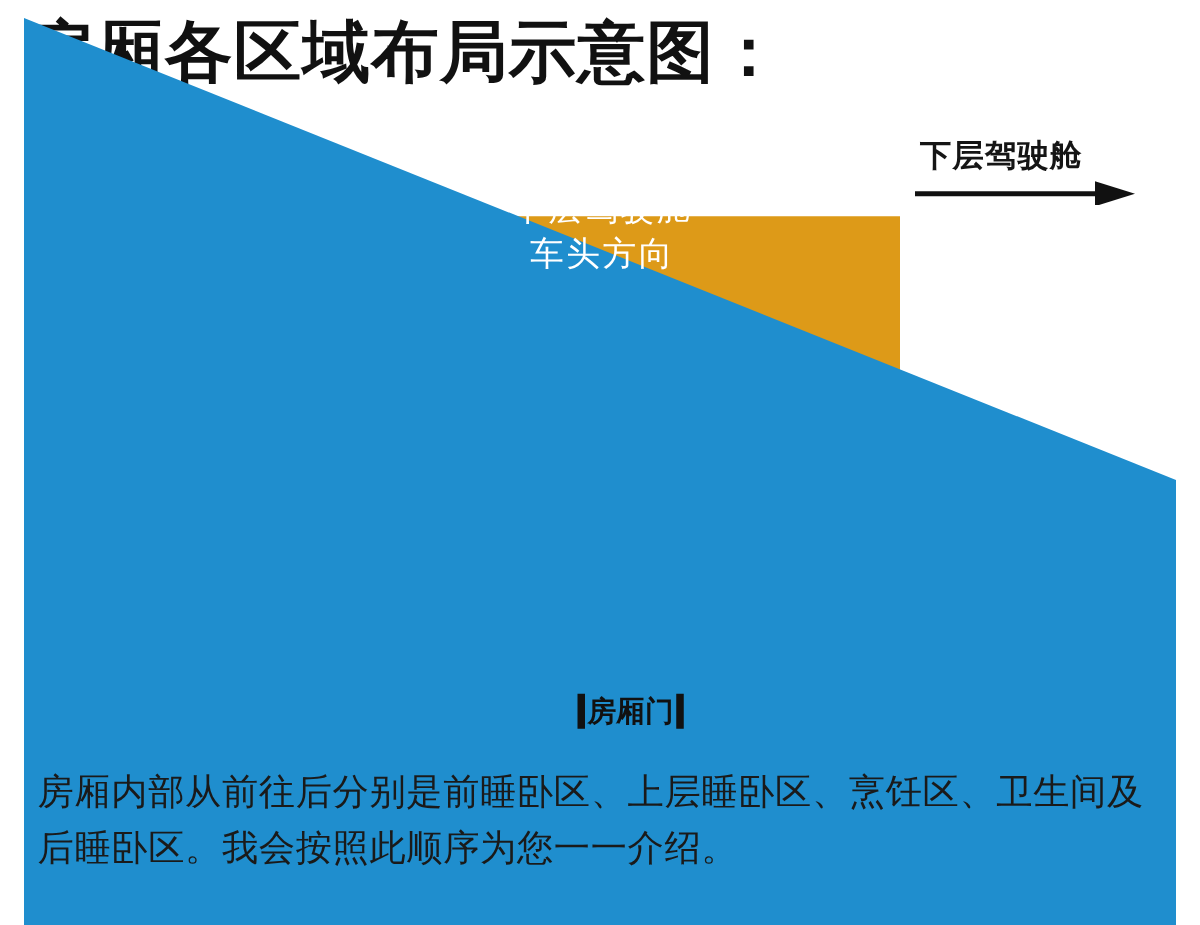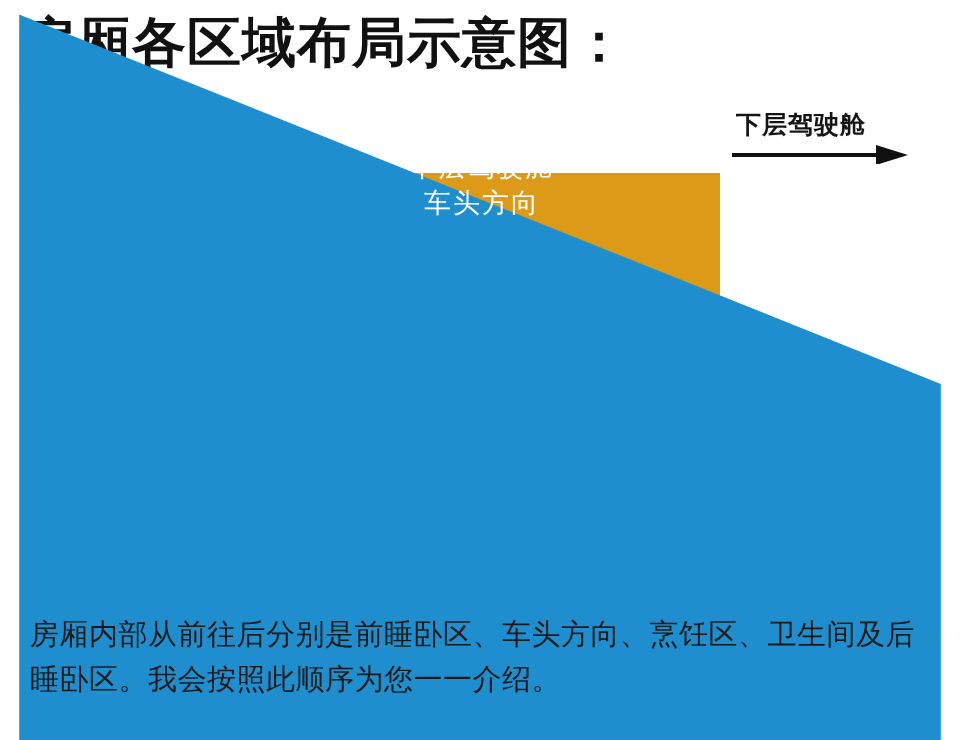--- a/index.html
+++ b/index.html
@@ -232,18 +232,23 @@
     <div id="zone-cab">
       <svg id="zone-cab-shape" viewBox="0 0 200 380" preserveAspectRatio="none">
         <polygon points="4,3 196,80 196,310 4,373" fill="#1F8ECE"></polygon>
       </svg>
       <div class="zone-text">
         <div>下层驾驶舱</div>
         <div>车头方向</div>
       </div>
     </div>
 
+    <div id="door-marker">
+      <span class="door-bar"></span>
+      <span id="door-label">房厢门</span>
+      <span class="door-bar"></span>
+    </div>
 
   </div>
 
-  <div id="caption">房厢内部从前往后分别是前睡卧区、车头方向、烹饪区、卫生间及后睡卧区。我会按照此顺序为您一一介绍。</div>
+  <div id="caption">房厢内部从前往后分别是前睡卧区、上层睡卧区、烹饪区、卫生间及后睡卧区。我会按照此顺序为您一一介绍。</div>
 
 </div>
 
 </body></html>

